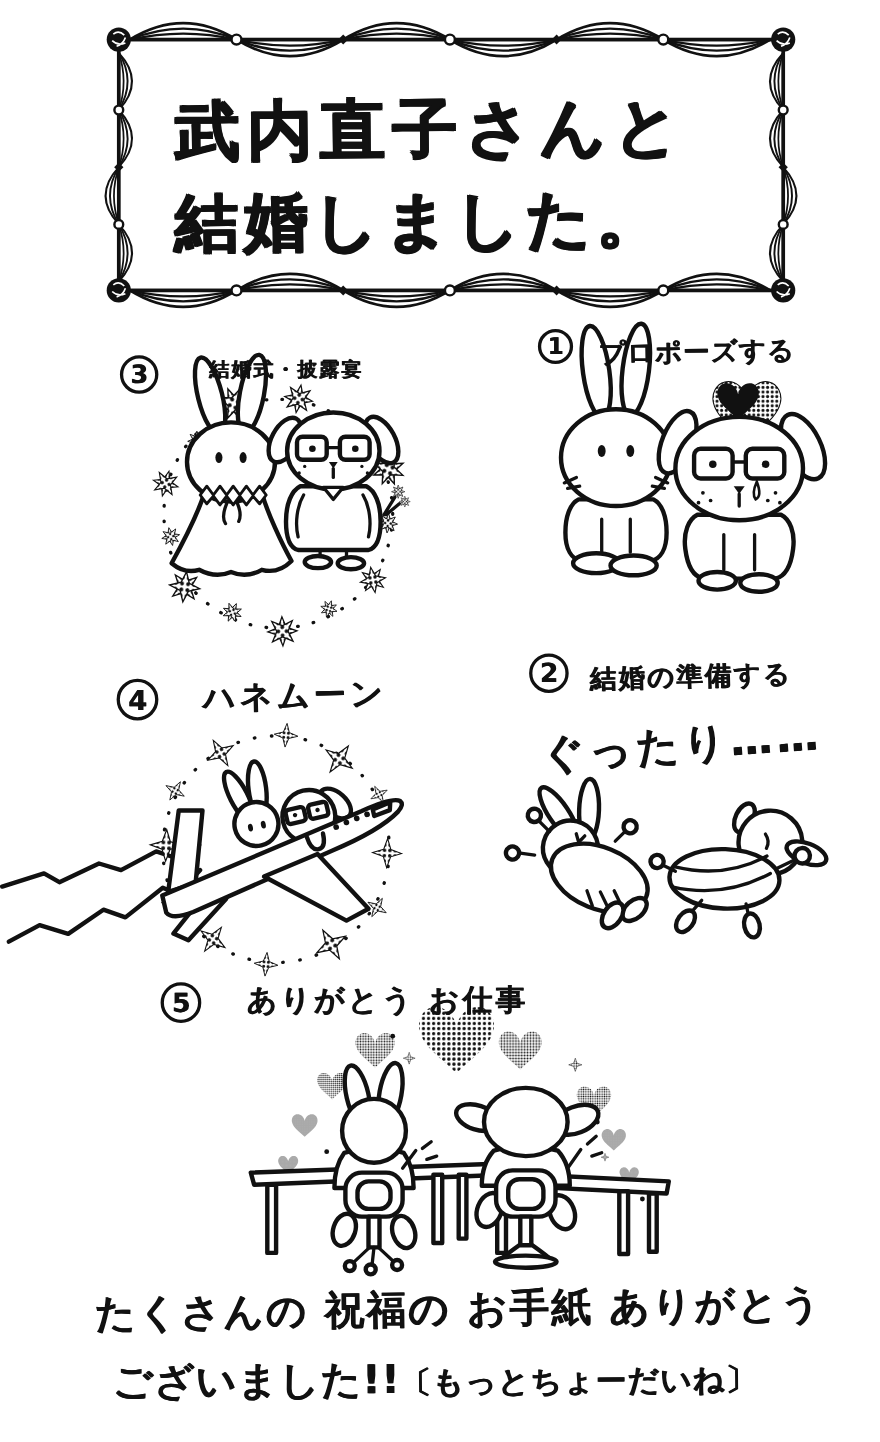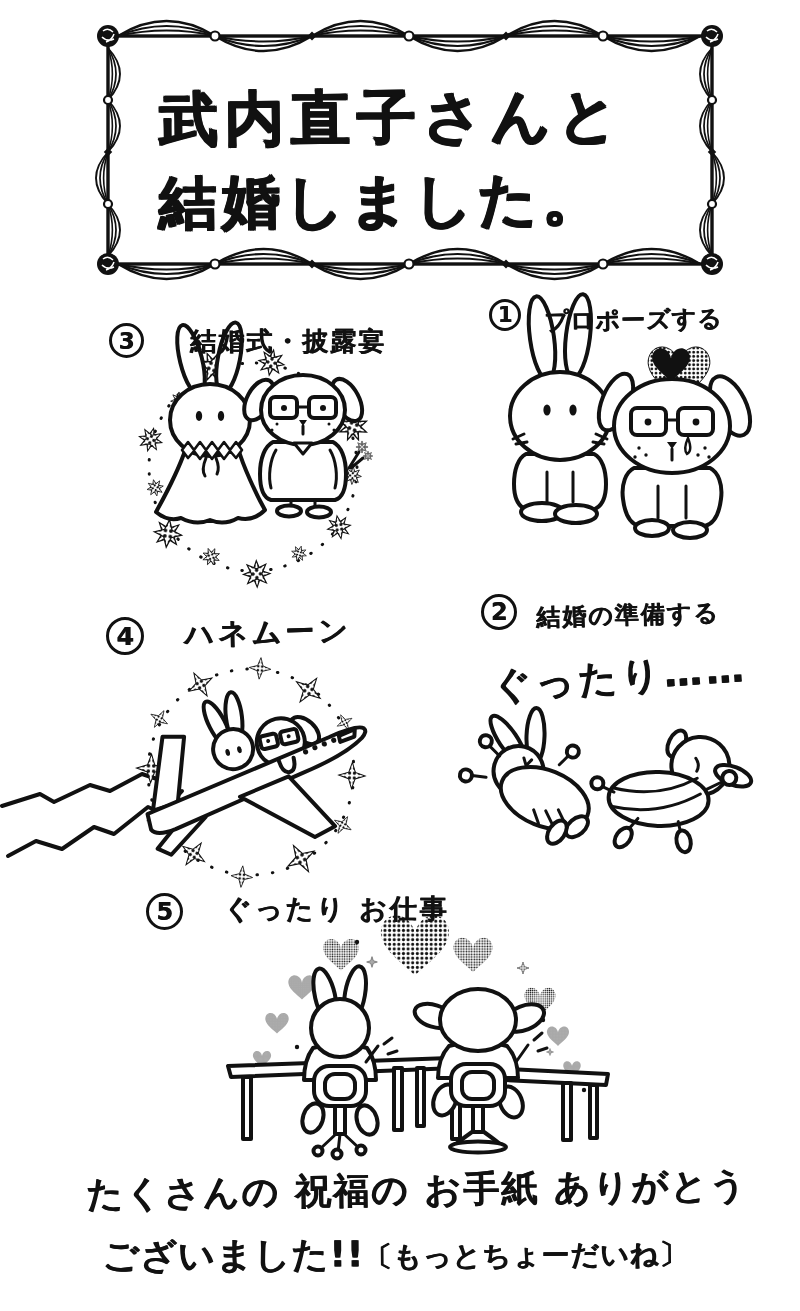--- a/index.html
+++ b/index.html
@@ -343,31 +343,31 @@
       <path class="fw" stroke-width="3.4" d="M-6,114 Q-20,124 -24,128 L24,128 Q20,124 6,114 Z"></path>
       <ellipse class="fw" stroke-width="3" cx="0" cy="129" rx="28" ry="5.5"></ellipse>
     </g>
   </g>
 </svg>
 
 <div class="title" style="left:158px;top:78px;font-size:59px;">武内直子さんと</div>
 <div class="title" style="left:158px;top:162px;font-size:58px;letter-spacing:5px;">結婚しました。</div>
 
 <div class="cnum" style="left:109px;top:323px;width:35px;height:35px;font-size:23px;">3</div>
-<div class="lbl" style="left:190px;top:324px;font-size:26px;letter-spacing:2px;">結婚式・披露宴</div>
+<div class="lbl" style="left:190px;top:324px;font-size:18px;letter-spacing:2px;">結婚式・披露宴</div>
 
 <div class="cnum" style="left:489px;top:299px;width:32px;height:32px;font-size:21px;">1</div>
 <div class="lbl" style="left:544px;top:304px;font-size:24px;letter-spacing:1px;transform:rotate(-1deg);">プロポーズする</div>
 
 <div class="cnum" style="left:106px;top:617px;width:38px;height:38px;font-size:25px;">4</div>
 <div class="lbl" style="left:184px;top:613px;font-size:29px;letter-spacing:4px;transform:rotate(-1.5deg);">ハネムーン</div>
 
 <div class="cnum" style="left:481px;top:594px;width:36px;height:36px;font-size:24px;">2</div>
 <div class="lbl" style="left:536px;top:599px;font-size:24px;letter-spacing:2px;transform:rotate(-1.5deg);">結婚の準備する</div>
 <div class="lbl" style="left:492px;top:652px;font-size:38px;letter-spacing:4px;transform:rotate(-4deg);">ぐったり……</div>
 
 <div class="cnum" style="left:146px;top:893px;width:37px;height:37px;font-size:24px;">5</div>
-<div class="lbl" style="left:224px;top:891px;font-size:27px;letter-spacing:3px;">ぐったり お仕事</div>
+<div class="lbl" style="left:224px;top:891px;font-size:27px;letter-spacing:3px;">ありがとう お仕事</div>
 
 <div class="lbl" style="left:86px;top:1166px;font-size:36px;letter-spacing:2px;transform:rotate(-0.8deg);">たくさんの 祝福の お手紙 ありがとう</div>
 <div class="lbl" style="left:102px;top:1230px;font-size:36px;letter-spacing:1px;transform:rotate(-0.5deg);">
   <span>ございました!!</span><span style="font-size:28px;">〔もっとちょーだいね〕</span>
 </div>
 
 </body></html>

